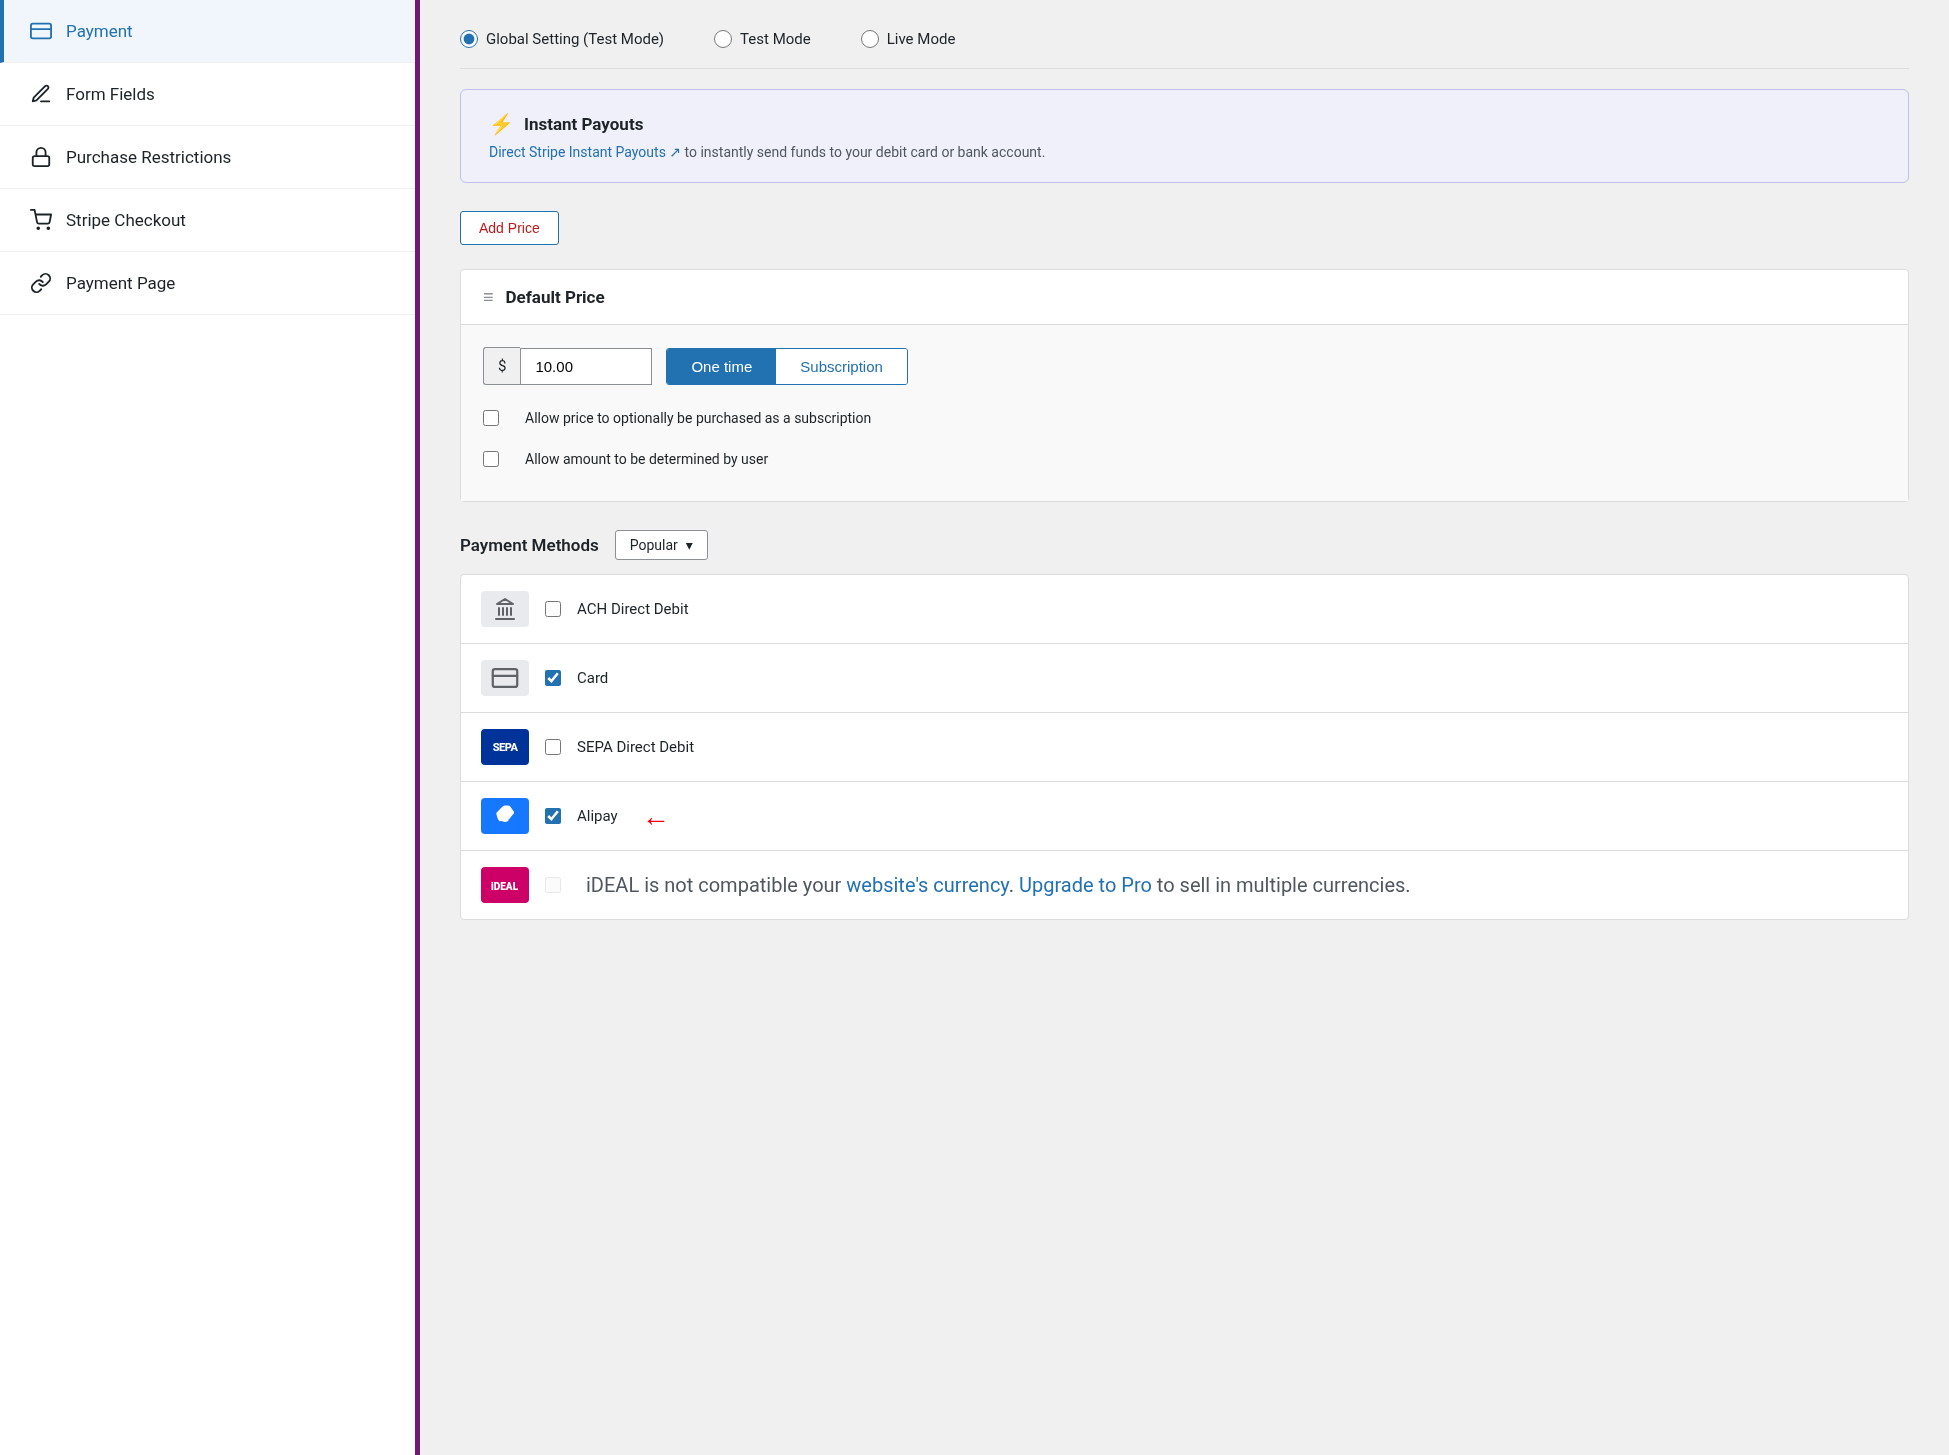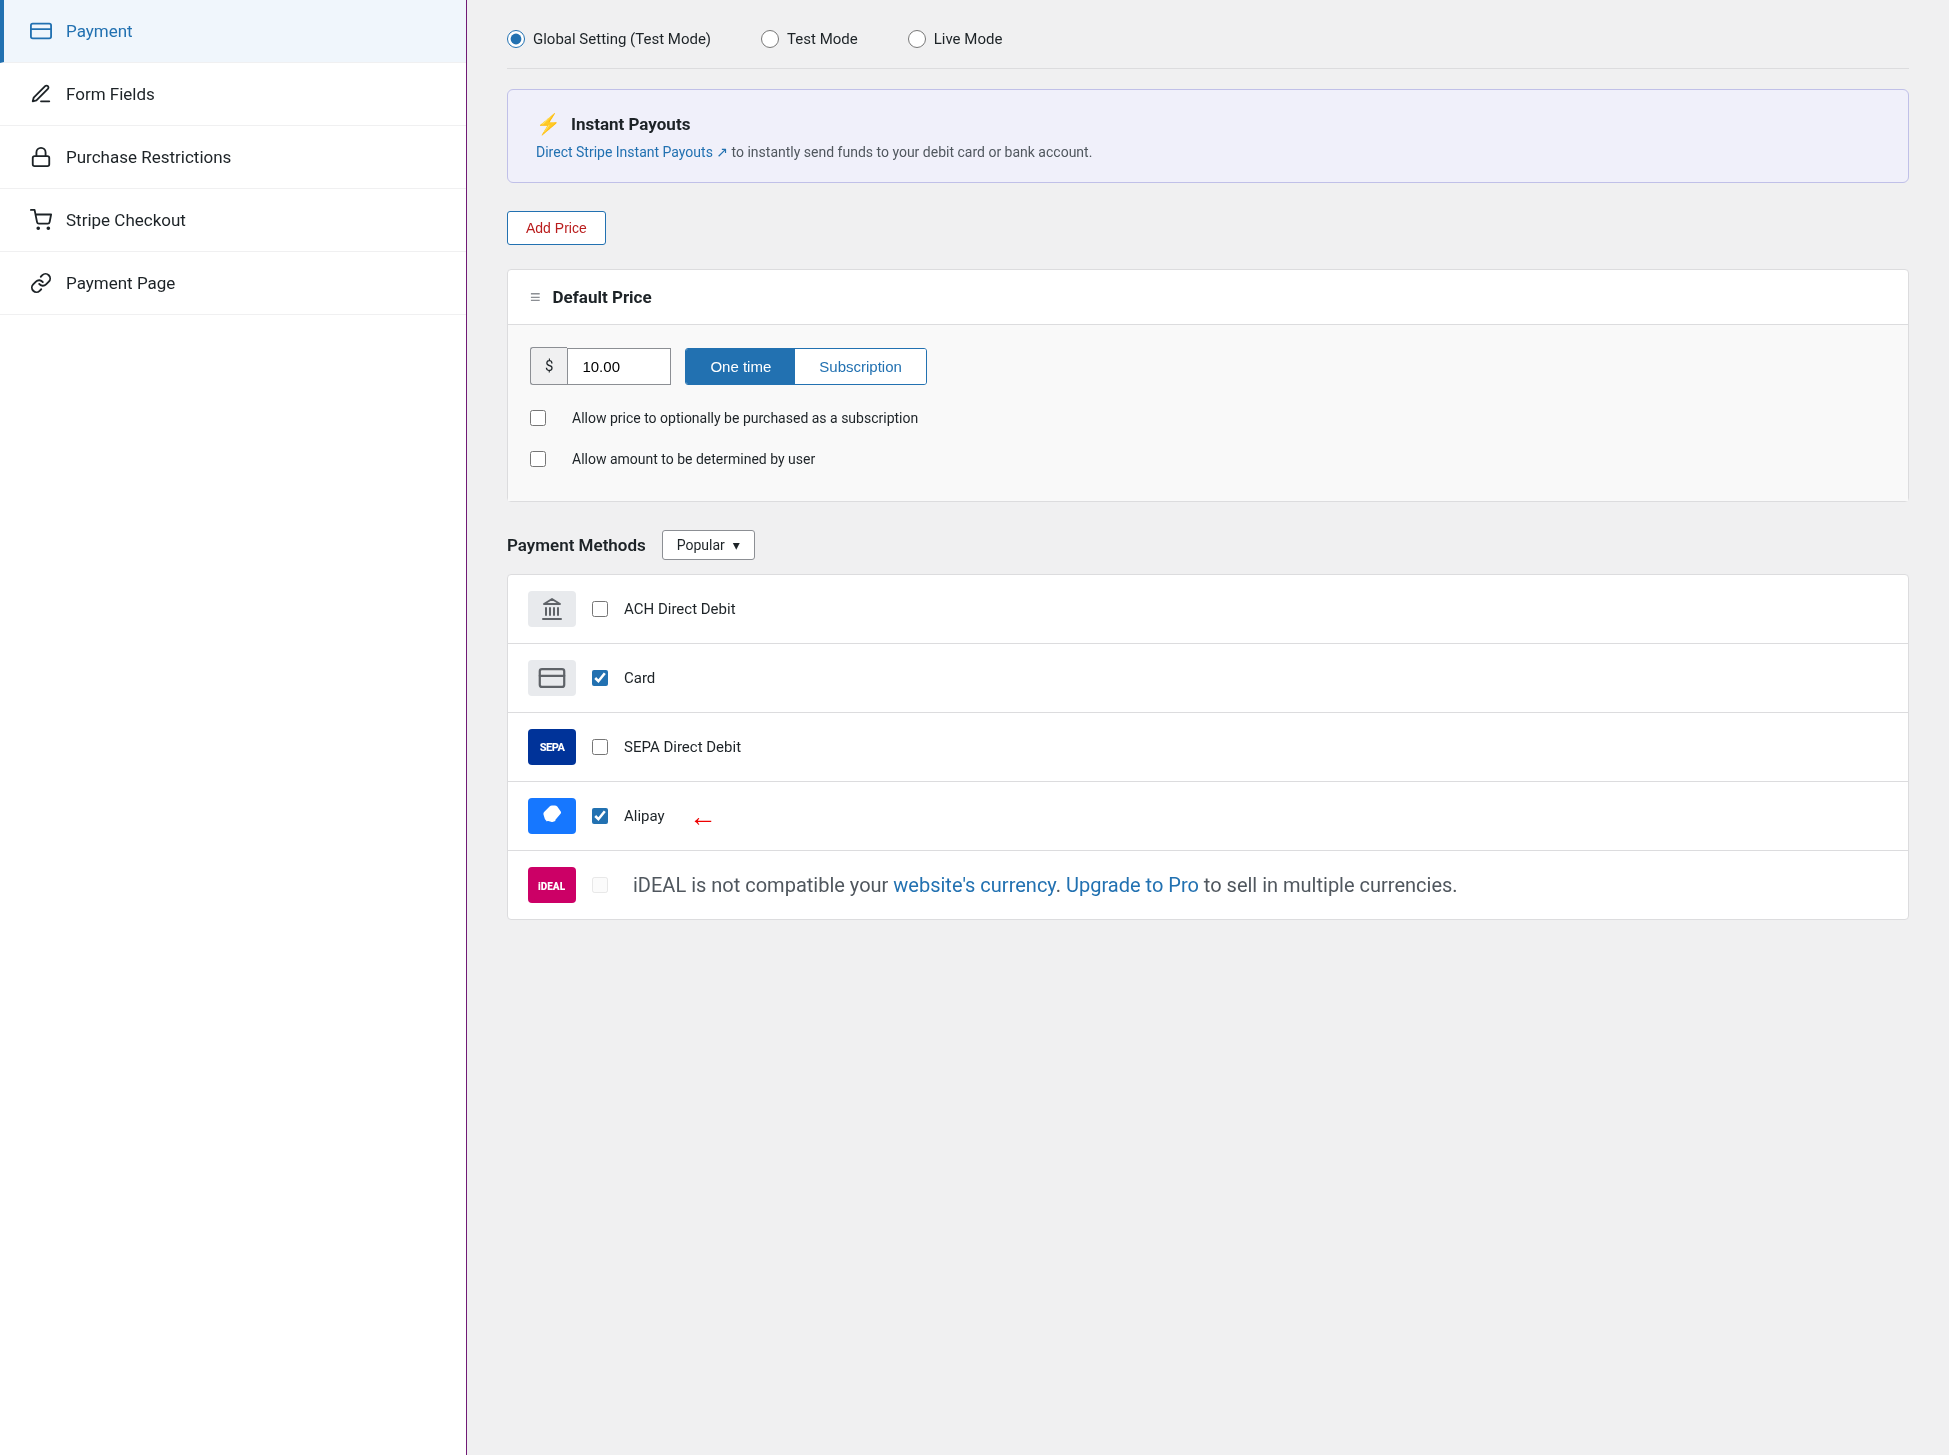--- a/index.html
+++ b/index.html
@@ -9,23 +9,23 @@
       background: #f0f0f1;
       color: #1d2327;
     }
     .layout {
       display: flex;
       min-height: 100vh;
       width: 1949px;
     }
     
     .sidebar {
-      width: 467px;
+      width: 420px;
       background: #fff;
-      border-right: 1px solid #701a75;
+      border-right: 5px solid #701a75;
       padding: 0;
       flex-shrink: 0;
     }
     .sidebar-item {
       display: flex;
       align-items: center;
       gap: 12px;
       padding: 18px 28px;
       cursor: pointer;
       border-bottom: 1px solid #f0f0f1;
@@ -164,21 +164,21 @@
       background: #f0f0f1;
       padding: 9px 14px;
       font-size: 15px;
       border-radius: 3px 0 0 3px;
       color: #1d2327;
     }
     .price-input {
       border: 1px solid #8c8f94;
       padding: 9px 14px;
       font-size: 15px;
-      width: 104px;
+      width: 132px;
       border-radius: 0;
       outline: none;
     }
     .toggle-group {
       display: flex;
       margin-left: 14px;
       border-radius: 3px;
       overflow: hidden;
       border: 1px solid #2271b1;
     }

